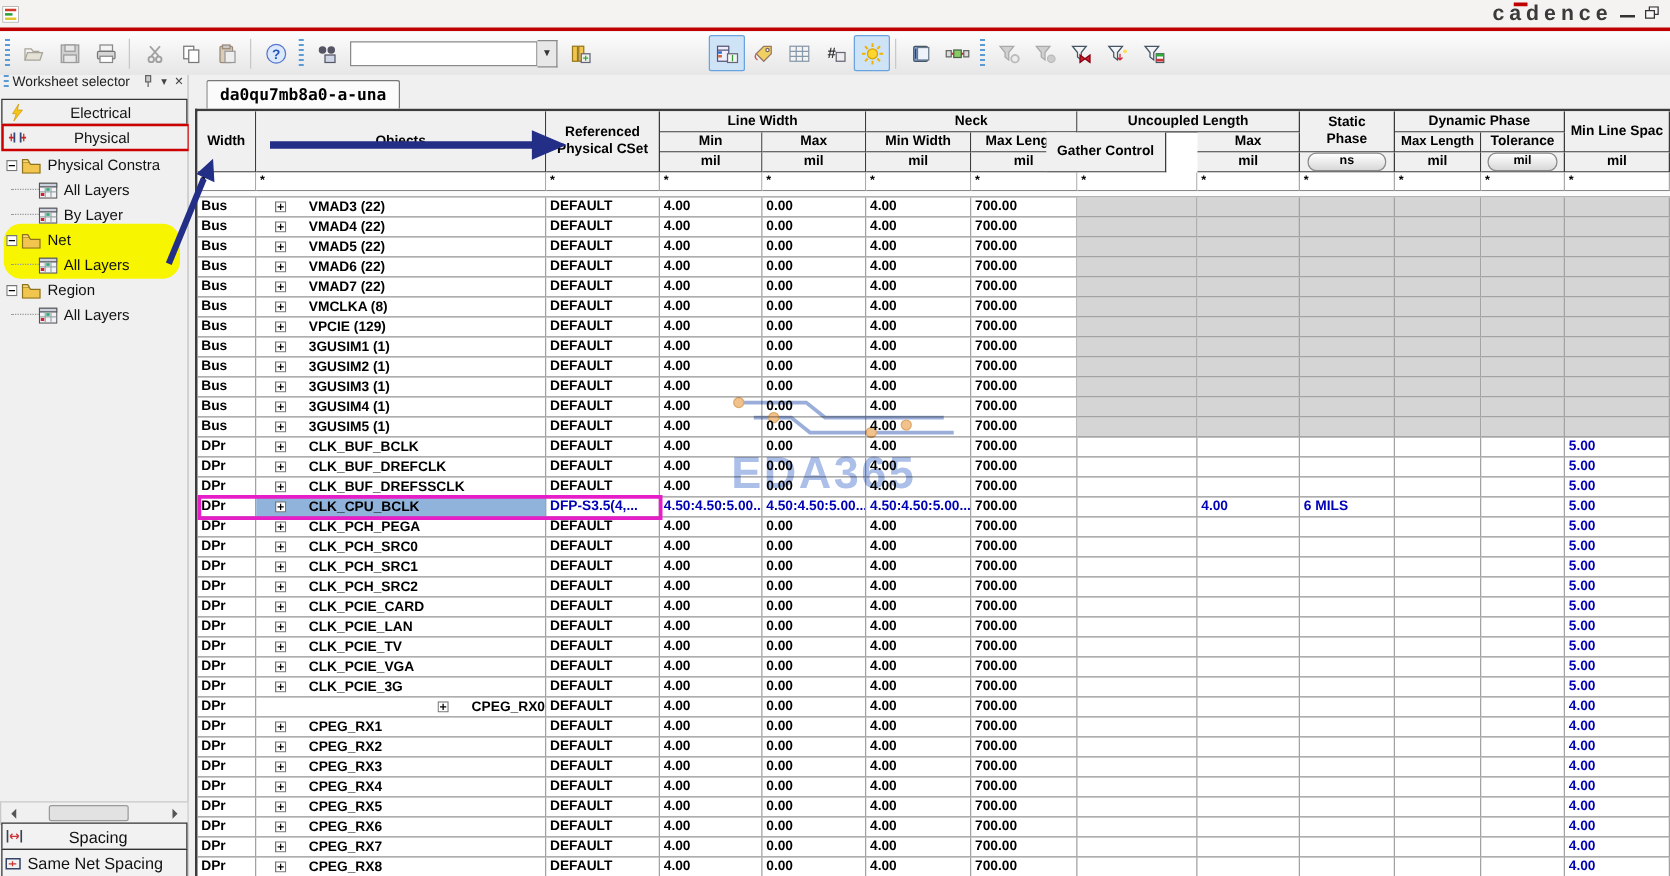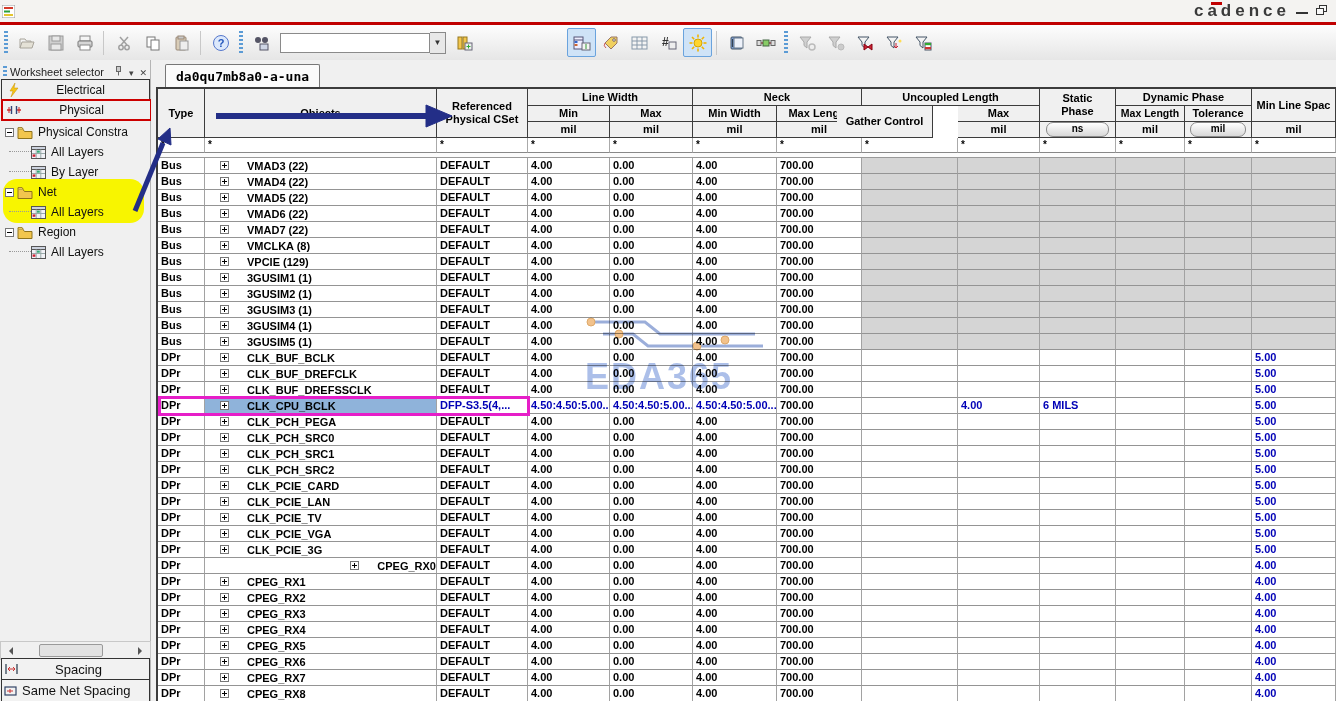--- a/index.html
+++ b/index.html
@@ -20,21 +20,21 @@
   .tb-handle{width:4px;height:24px;margin:0 4px;background:repeating-linear-gradient(to bottom,#5b9bd5 0 2px,transparent 2px 4px);}
   .tb-sep{width:1px;height:24px;margin:0 4px;border-left:1px solid #c8c8c8;}
   .tb-btn{width:27px;height:27px;display:flex;align-items:center;justify-content:center;border:1px solid transparent;border-radius:2px;}
   .tb-btn.on{background:#cfe3f7;border:1px solid #6aa3dd;}
   #toolbar-combo{display:flex;align-items:center;margin:0 4px;}
   #toolbar-combo input{width:142px;height:18px;border:1px solid #8a8a8a;font-size:12px;padding:0 3px;}
   #combo-arrow{width:15px;height:20px;border:1px solid #8a8a8a;border-left:none;background:#e8e8e8;display:flex;align-items:center;justify-content:center;font-size:8px;color:#333;}
   .tb-space{width:88px;}
   
   #sidebar{position:absolute;left:0;top:60px;width:150px;height:641px;background:#f0f0f0;border-right:1px solid #b5b5b5;}
-  #ws-title{position:absolute;left:0;top:0;width:150px;height:18px;display:flex;align-items:flex-end;font-size:11px;color:#222;}
+  #ws-title{position:absolute;left:0;top:0;width:150px;height:18px;display:flex;align-items:flex-start;font-size:11px;color:#222;}
   #ws-title .tb-handle{height:12px;margin:0 3px;}
   #ws-title .sp{flex:1;}
   .ws-ctl{margin:0 3px;color:#444;font-size:9px;}
   .ws-tab{position:absolute;left:1px;width:147px;height:19px;border:1px solid #333;background:#f0f0f0;display:flex;align-items:center;font-size:12px;color:#111;}
   #tab-electrical{top:19px;}
   #tab-physical{top:39px;border:2px solid #cc0000;height:18px;}
   .ws-tab .ticon{width:22px;display:flex;justify-content:center;}
   .ws-tab .tlab{flex:1;text-align:center;margin-right:12px;}
   #hl-blob{position:absolute;left:3px;top:119px;width:141px;height:44px;background:#f8f500;border-radius:14px;}
   #tree{position:absolute;left:0;top:62px;width:150px;}
@@ -444,21 +444,21 @@
     </div>
   </div>
 
   <div id="content">
     <div id="sheet-tab">
         <span>da0qu7mb8a0-a-una</span>
       </div>
     <div id="table">
       <div id="thead-layer">
         <div class="hc" style="left:0;top:0;width:47px;height:49px;">
-            <span>Type</span>
+            <span>Width</span>
           </div>
         <div class="hc" style="left:47px;top:0;width:232px;height:49px;">
             <span>Objects</span>
           </div>
         <div class="hc" style="left:279px;top:0;width:91px;height:49px;padding:0 4px;">
             <span>Referenced Physical CSet</span>
           </div>
         <div class="hc" style="left:370px;top:0;width:165px;height:17px;">
             <span>Line Width</span>
           </div>

